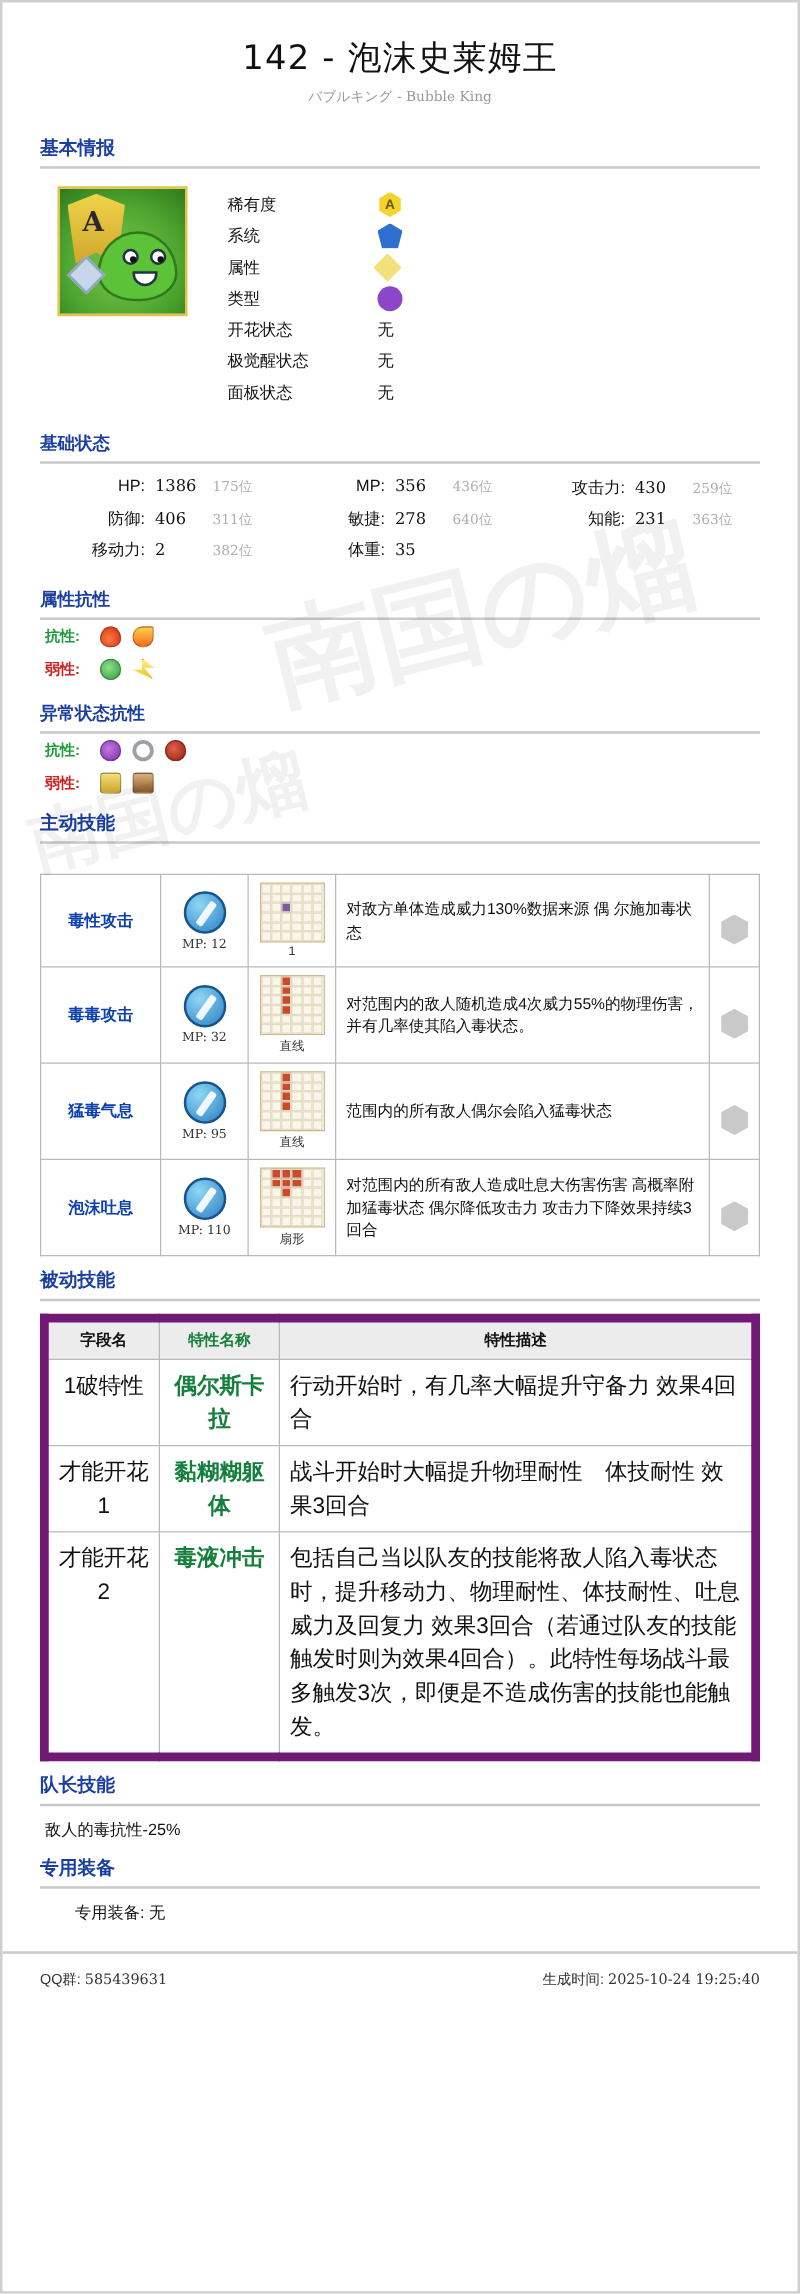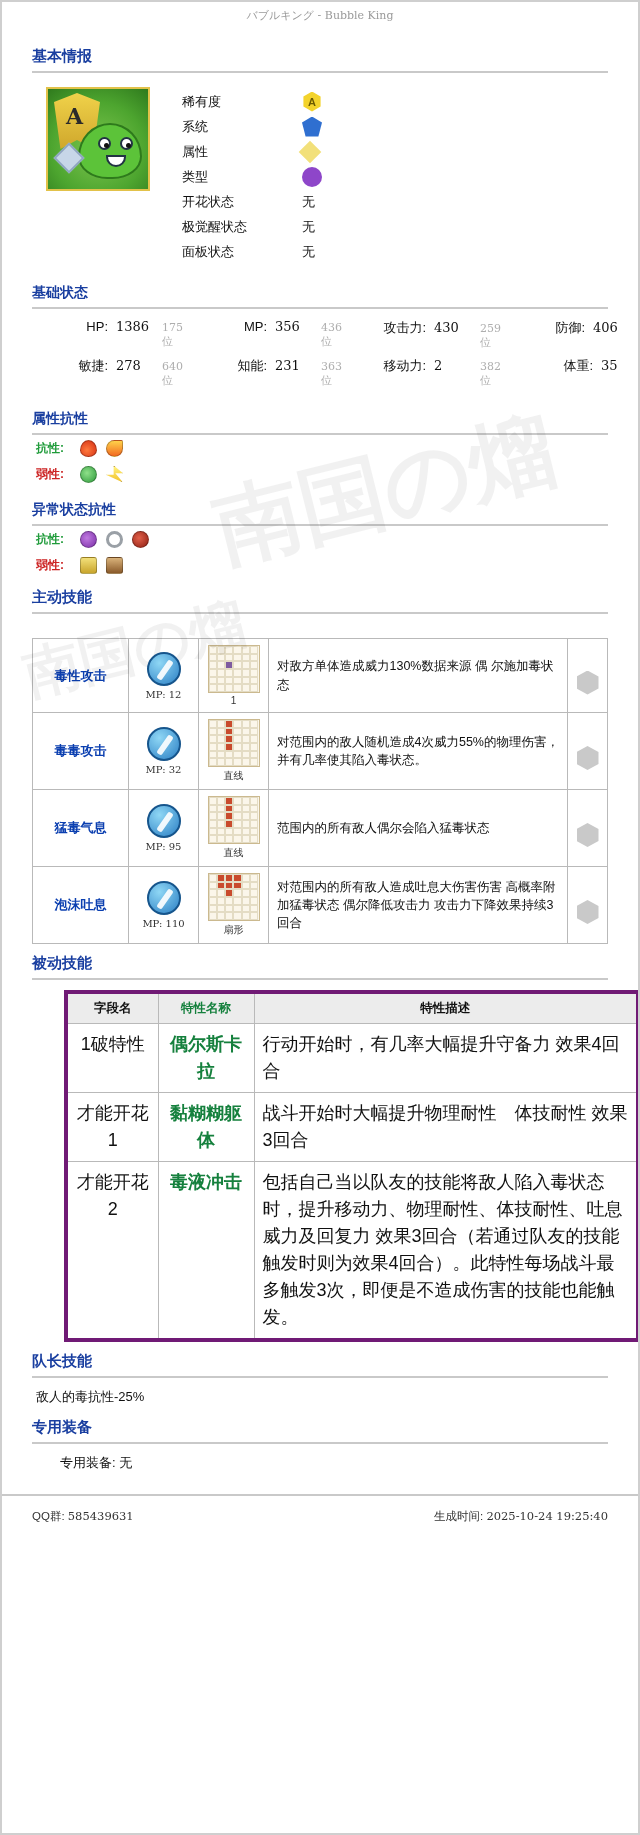--- a/index.html
+++ b/index.html
@@ -110,21 +110,21 @@
     display:inline-block; width:20px; height:20px; line-height:20px;
     text-align:center; font-size:11px; color:#fff; font-weight:bold;
   }
   .b-rarity { background:#f3d32c; color:#6b5a00; clip-path: polygon(50% 0,93% 25%,93% 75%,50% 100%,7% 75%,7% 25%); }
   .b-elem { background:#f2e07a; color:#6b5a00; transform: rotate(45deg); width:16px;height:16px;line-height:16px; }
   .b-sys { background:#2f6fd0; clip-path: polygon(50% 0,100% 30%,82% 100%,18% 100%,0 30%); }
   .b-type { background:#8e46c9; border-radius:50%; }
 
   
   .stats {
-    display:grid; grid-template-columns: 1fr 1fr 1fr 1fr;
+    display:grid; grid-template-columns: 1fr 1fr 1fr;
     padding: 10px 0 8px 0;
     row-gap: 7px;
   }
   .stat {
     display:flex; align-items:baseline;
   }
   .stat .k { width: 92px; text-align:right; padding-right:8px; font-size:13px;}
   .stat .v { font-size:13px; min-width:46px;}
   .stat .rank { color:#aeaeae; font-size:11px; }
 
@@ -187,21 +187,21 @@
   .sk-range { font-size:10px; color:#333; margin-top:2px;}
   .sk-desc { font-size:12.5px; line-height:1.45; }
   .sk-tag { width:40px; text-align:center; }
   .tag-hex {
     width:22px;height:24px;margin:14px auto 0 auto; background:#c9c9c9;
     clip-path: polygon(50% 0,100% 25%,100% 75%,50% 100%,0 75%,0 25%);
   }
 
   
   .passive {
-    width:100%; margin-top:10px; border:4px solid #701a75;margin-left:32px;
+    width:100%; margin-top:10px; border:7px solid #701a75;
   }
   .passive th {
     background:#ececec; border:1px solid #b9b9b9; font-size:12.5px; padding:6px 4px; font-weight:bold;
   }
   .passive td { border:1px solid #b9b9b9; padding:7px 8px; font-size:18px; vertical-align:top; line-height:1.5;}
   .passive .c1 { width:92px; text-align:center; }
   .passive .c2 { width:96px; text-align:center; color:#15803d; font-weight:bold;}
   
   .plain { font-size:13px; padding:10px 4px 2px 4px;}
   .equip { font-size:13px; padding:10px 4px 2px 28px;}
@@ -218,20 +218,21 @@
   .num { font-family:"DejaVu Serif", serif; }
 </style>
 </head>
 <body>
 
 <div class="page">
 
   <div class="watermark wm1">南国の熘</div>
   <div class="watermark wm2">南国の熘</div>
 
+  <div class="title">142 - 泡沫史莱姆王</div>
   <div class="subtitle">バブルキング - Bubble King</div>
 
   <div class="sec-head">基本情报</div>
   <div class="inner">
     <div class="basic">
       <div class="portrait">
         <div class="shield"></div>
         <div class="shieldA">A</div>
         <div class="slime"></div>
         <div class="eye l">

